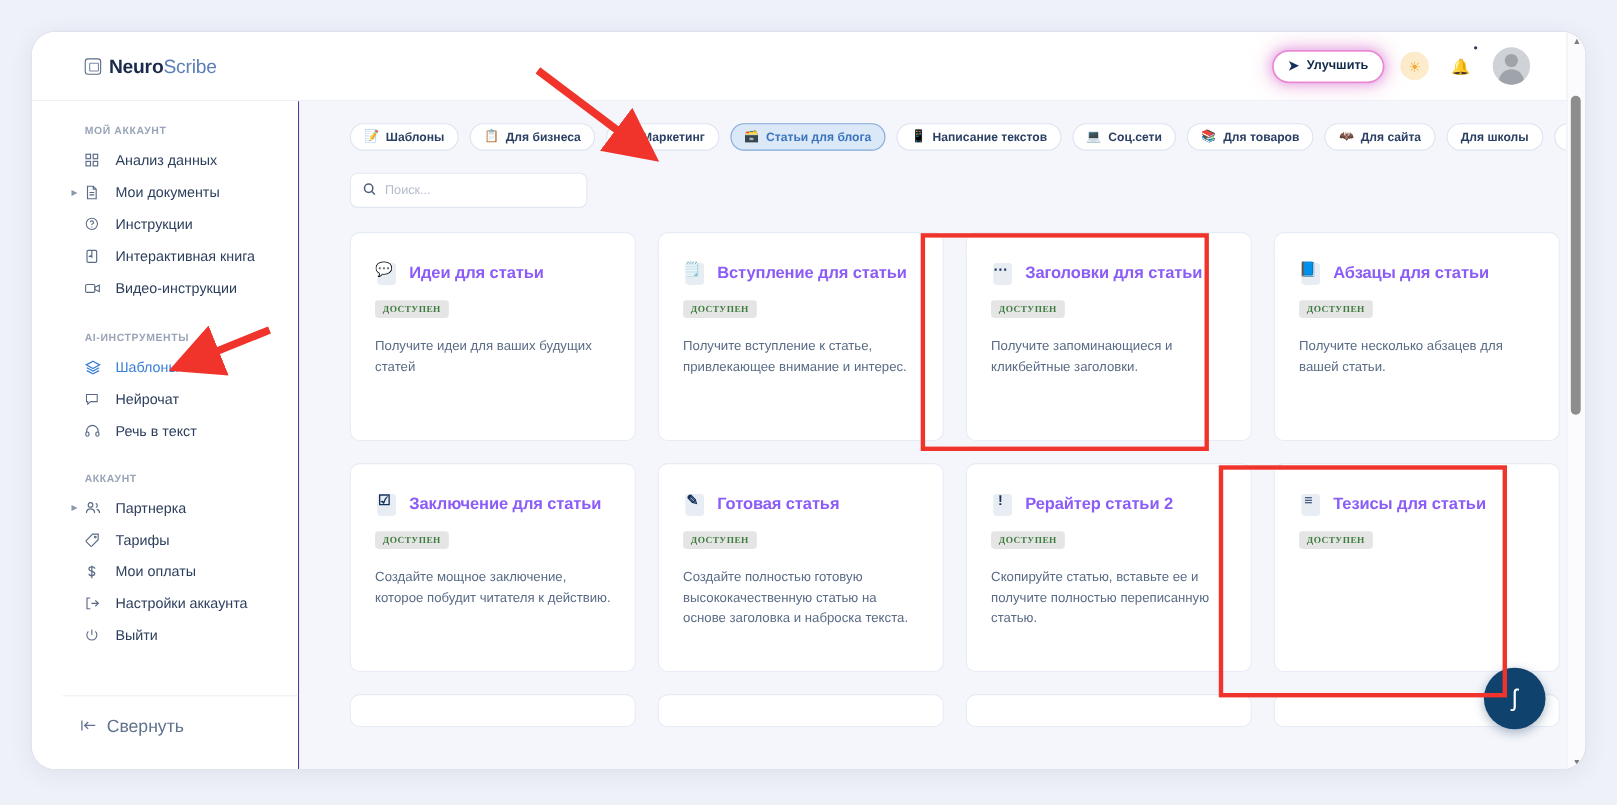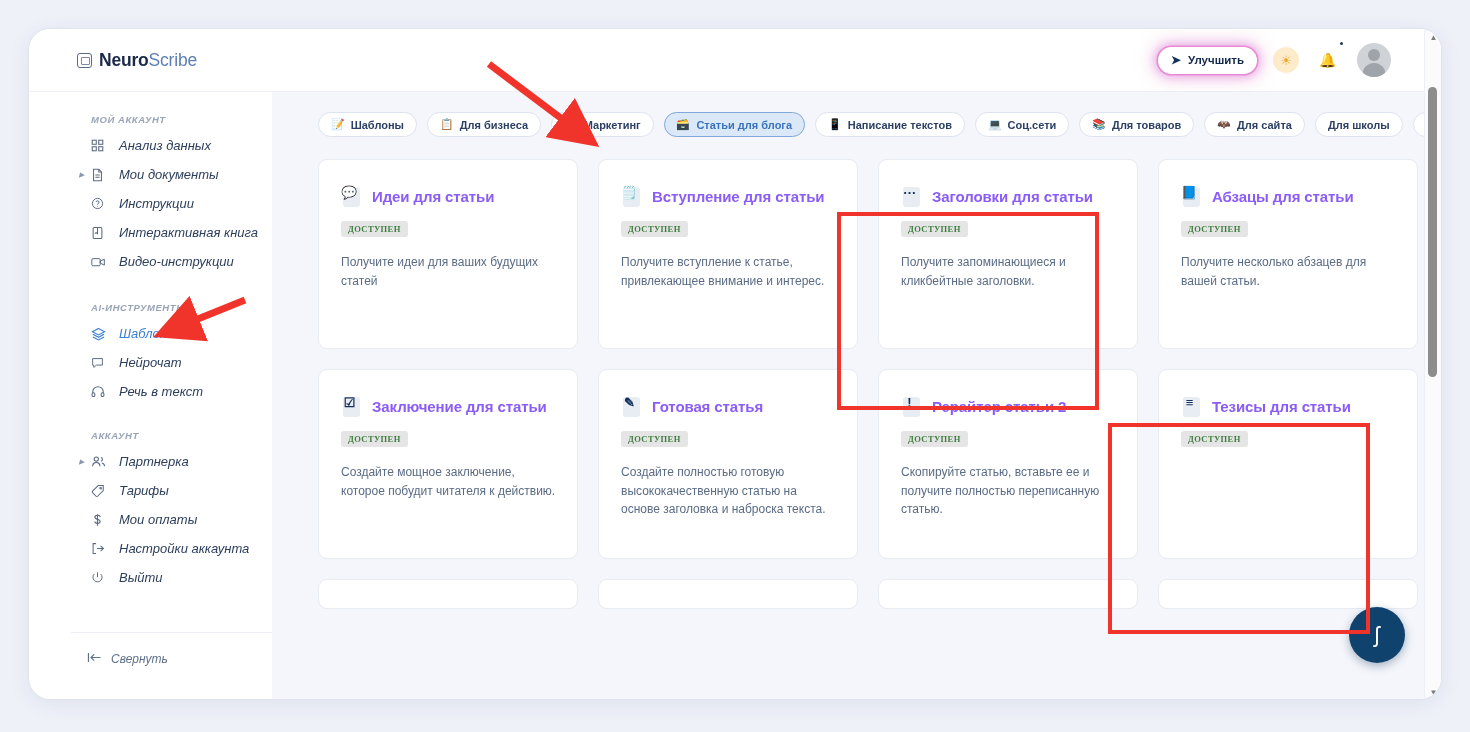--- a/index.html
+++ b/index.html
@@ -78,25 +78,24 @@
     content:""; position:absolute; left:50%; top:6px; transform:translateX(-50%);
     width:12px; height:12px; border-radius:50%; background:#9fa4ab;
   }
   #avatar::after{
     content:""; position:absolute; left:50%; top:20px; transform:translateX(-50%);
     width:23px; height:18px; border-radius:12px 12px 0 0; background:#9fa4ab;
   }
 
   
   #sidebar {
-    position: absolute; left: 14px; top: 63px;
+    position: absolute; left: 0; top: 63px;
     width: 243px; height: 609px;
     background: #ffffff;
     border-right: 1px solid #4c1d95;
-    font-style: italic;
   }
   .side-section { font-size: 9.5px; letter-spacing: .55px; color: #9aa4b8;
     text-transform: uppercase; font-weight: 600; margin: 0 0 6px 48px; }
   #sidebar .grp1 { padding-top: 22px; }
   #sidebar .grp2 { padding-top: 26px; }
   #sidebar .grp3 { padding-top: 24px; }
   .side-item {
     display: flex; align-items: center;
     height: 29px; padding-left: 48px; position: relative;
     font-size: 13px; color: #2c3e5c; cursor: pointer; text-align: right;
@@ -109,21 +108,21 @@
     align-items: center; justify-content: flex-start; color: #5a6a85;
   }
   .side-item.active { color: #3b7fd6; }
   .side-item.active .sicon { color: #3b7fd6; }
   #sidebar-divider {
     position: absolute; left: 28px; right: 0; top: 540px; height: 1px; background: #eceff6;
   }
   #collapse-row {
     position: absolute; left: 0; top: 560px;
     display: flex; align-items: center; padding-left: 44px;
-    font-size: 12px; color: #60718c; cursor: pointer; gap: 9px;
+    font-size: 16px; color: #60718c; cursor: pointer; gap: 9px;
   }
 
   
   #main {
     position: absolute; left: 243px; top: 63px;
     width: 1153px; height: 609px;
     background: #f4f6fb;
     overflow: hidden;
   }
 
@@ -438,20 +437,31 @@
         <div class="chip">
           <span class="cglyph">🦇</span>
           <span>Для сайта</span>
         </div>
         <div class="chip">
           <span>Для школы</span>
         </div>
         <div class="chip"></div>
       </div>
 
+    <div id="search-wrap">
+      <div id="search-box">
+        <span class="sicon-search">
+          <svg width="12" height="12" viewBox="0 0 14 14" fill="none" stroke="currentColor" stroke-width="1.6">
+              <circle cx="6" cy="6" r="4.4"></circle>
+              <path d="m9.4 9.4 3.2 3.2"></path>
+            </svg>
+        </span>
+        <input id="search-input" placeholder="Поиск..." style="">
+      </div>
+    </div>
 
     <div id="cards-grid">
         <div class="card"><div class="card-head">
             <div class="card-icon">
               <span class="page"></span>
               <span class="glyph">💬</span>
             </div>
             <div class="card-title">Идеи для статьи</div>
           </div><span class="badge">ДОСТУПЕН</span><div class="card-desc">Получите идеи для ваших будущих статей</div></div>
         <div class="card"><div class="card-head">

